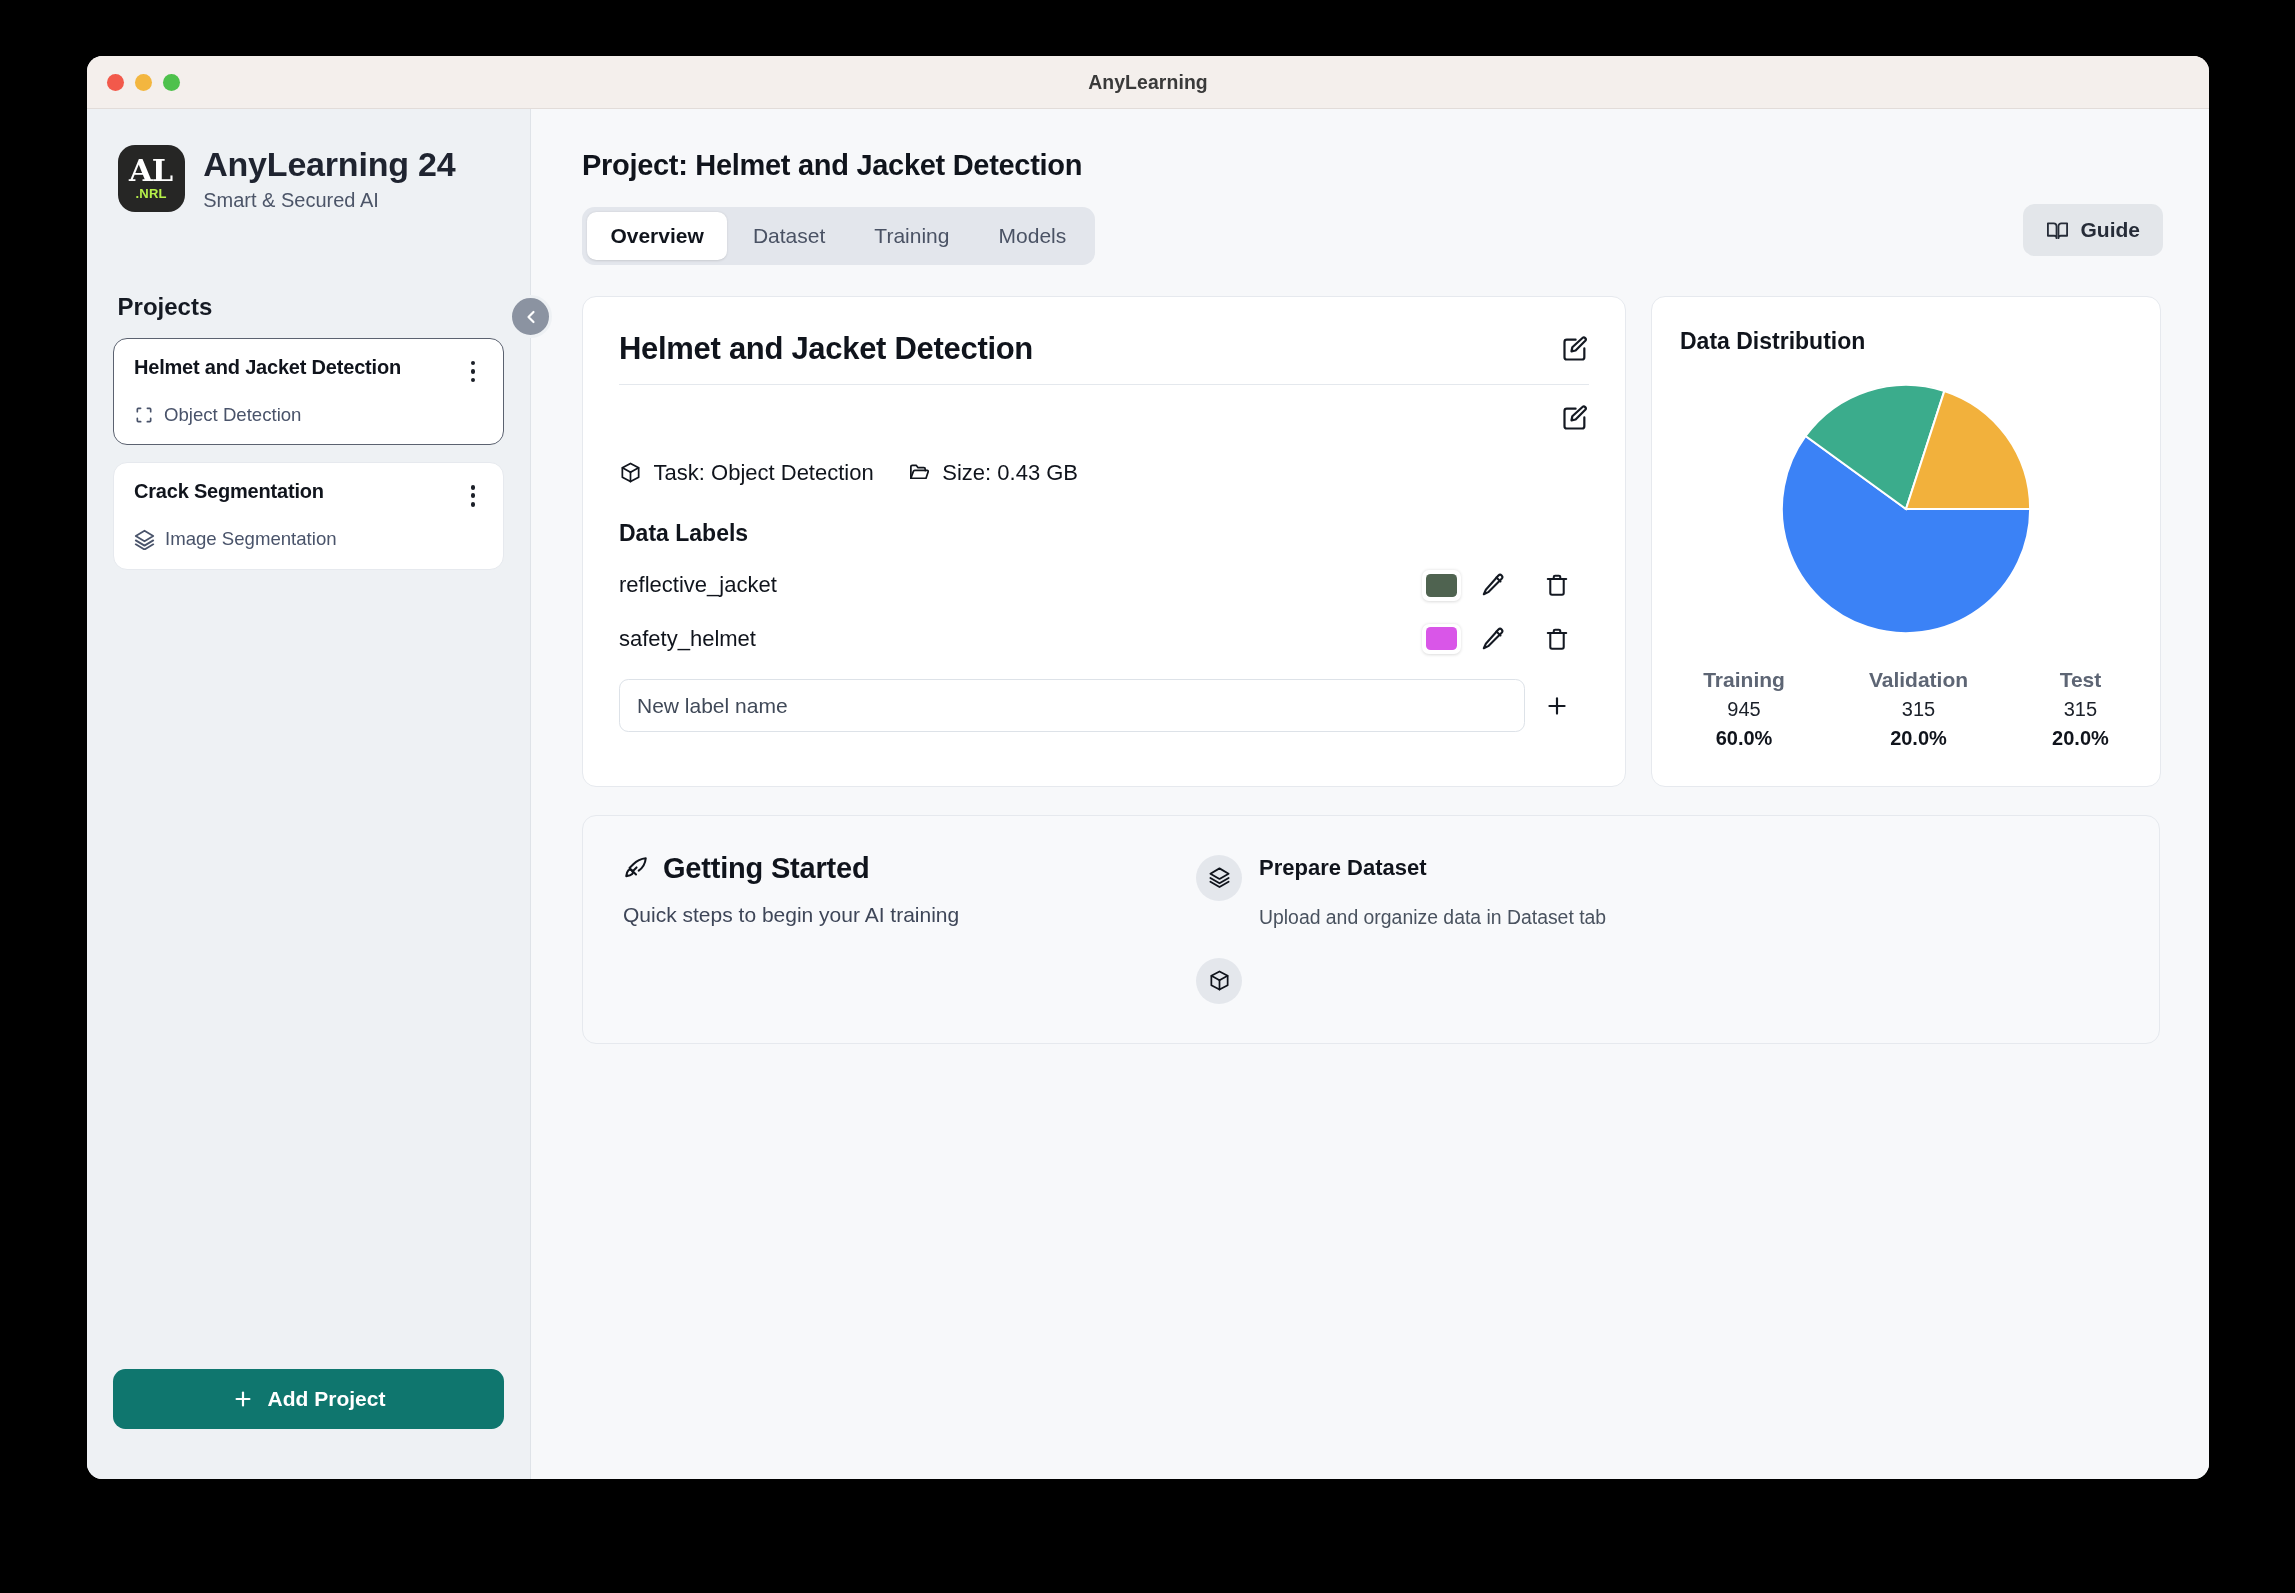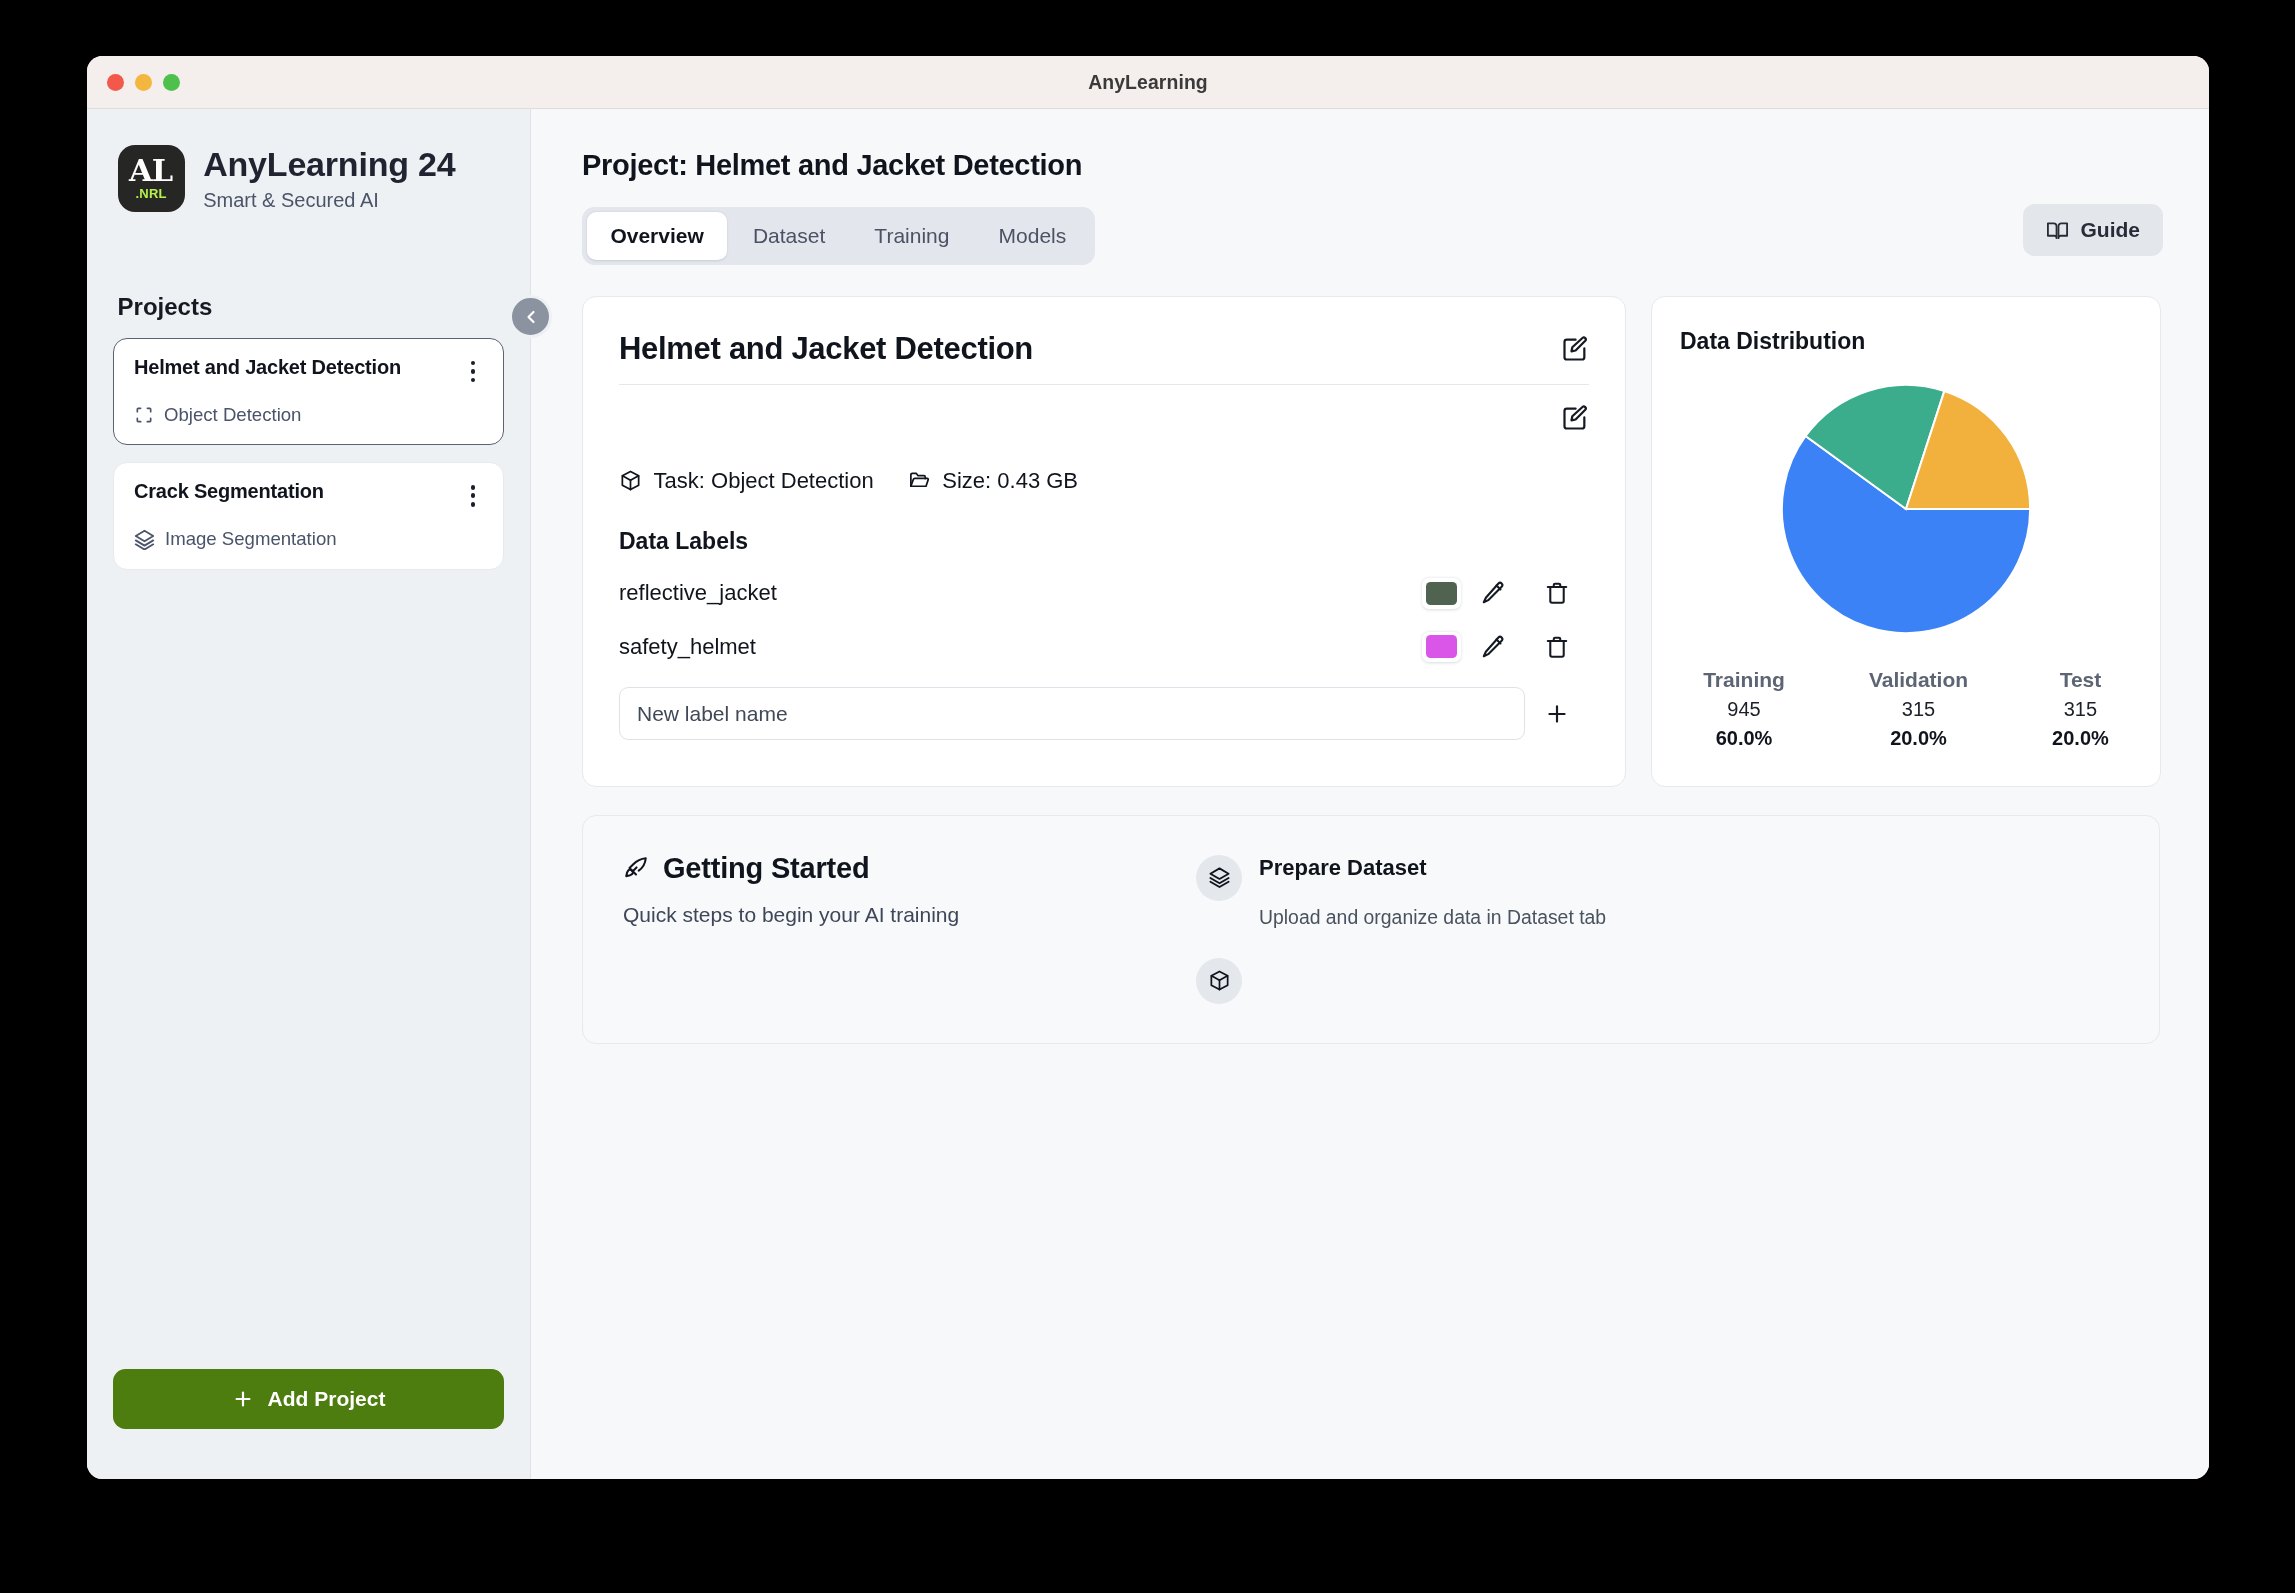--- a/index.html
+++ b/index.html
@@ -86,21 +86,21 @@
     position: absolute; right: -22px; top: 186px;
     width: 43px; height: 43px; border-radius: 50%;
     background: #8b93a1; border: 3.1px solid #eef1f4;
     display: flex; align-items: center; justify-content: center;
     z-index: 5;
   }
 
   #add-project {
     margin: auto 0 50px 0;
     height: 60px; border-radius: 12.4px;
-    background: #4d7c0f; color: #ffffff;
+    background: #0f766e; color: #ffffff;
     display: flex; align-items: center; justify-content: center; gap: 14px;
     font-size: 21px; font-weight: 700; border: none;
     font-family: "Liberation Sans", sans-serif;
   }
 
   
   #main { flex: 1; background: #f7f8fa; padding: 40px 46px 0 51px; position: relative; overflow: hidden; }
   #page-title { font-size: 29px; font-weight: 700; color: #10141c; letter-spacing: -0.3px; }
   #guide-btn {
     position: absolute; right: 46px; top: 147px;
@@ -124,21 +124,21 @@
   #row { display: flex; gap: 25px; margin-top: 31px; }
   .card { background: #ffffff; border: 0.8px solid #e6e9ee; border-radius: 14px; }
   #project-card { flex: 0 0 1044px; padding: 34px 36px 40px 36px; }
   #dist-card { flex: 0 0 510px; padding: 31px 28px 26px 28px; }
 
   .card-head { display: flex; align-items: center; justify-content: space-between; }
   #card-title { font-size: 31px; font-weight: 700; color: #10141c; letter-spacing: -0.3px; }
   .divider { height: 0.8px; background: #e4e8ed; margin: 17px 0 0 0; }
   .desc-row { height: 67px; display: flex; align-items: center; justify-content: flex-end; }
 
-  .meta-row { display: flex; align-items: center; gap: 34px; margin-top: 16px; }
+  .meta-row { display: flex; align-items: center; gap: 34px; margin-top: 8px; }
   .meta { display: flex; align-items: center; gap: 11.6px; font-size: 22px; color: #10141c; }
 
   #labels-title { font-size: 23px; font-weight: 700; color: #10141c; margin-top: 34px; }
   .label-row { display: flex; align-items: center; margin-top: 23px; }
   .label-name { font-size: 22px; color: #10141c; flex: 1; }
   .swatch-wrap { background: #ffffff; border-radius: 7px; padding: 3.9px; box-shadow: 0 0.8px 3.1px rgba(0,0,0,.14); }
   .swatch { width: 31px; height: 23px; border-radius: 4.6px; display: block; }
   .icon-btn { background: none; border: none; padding: 0 0 0 0; display: flex; align-items: center; justify-content: center; width: 64px; }
 
   #new-label-row { display: flex; align-items: center; margin-top: 25px; }

